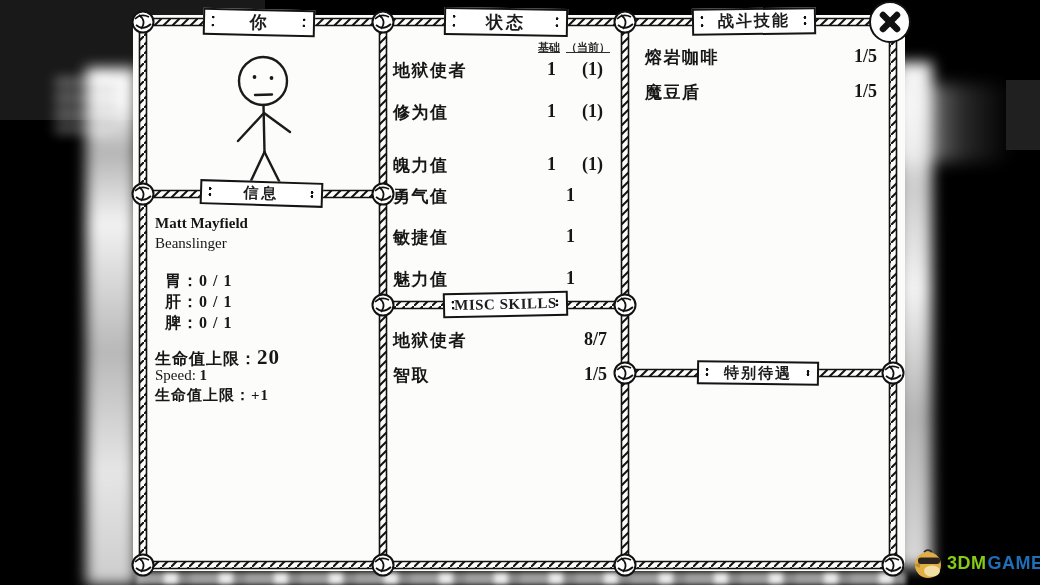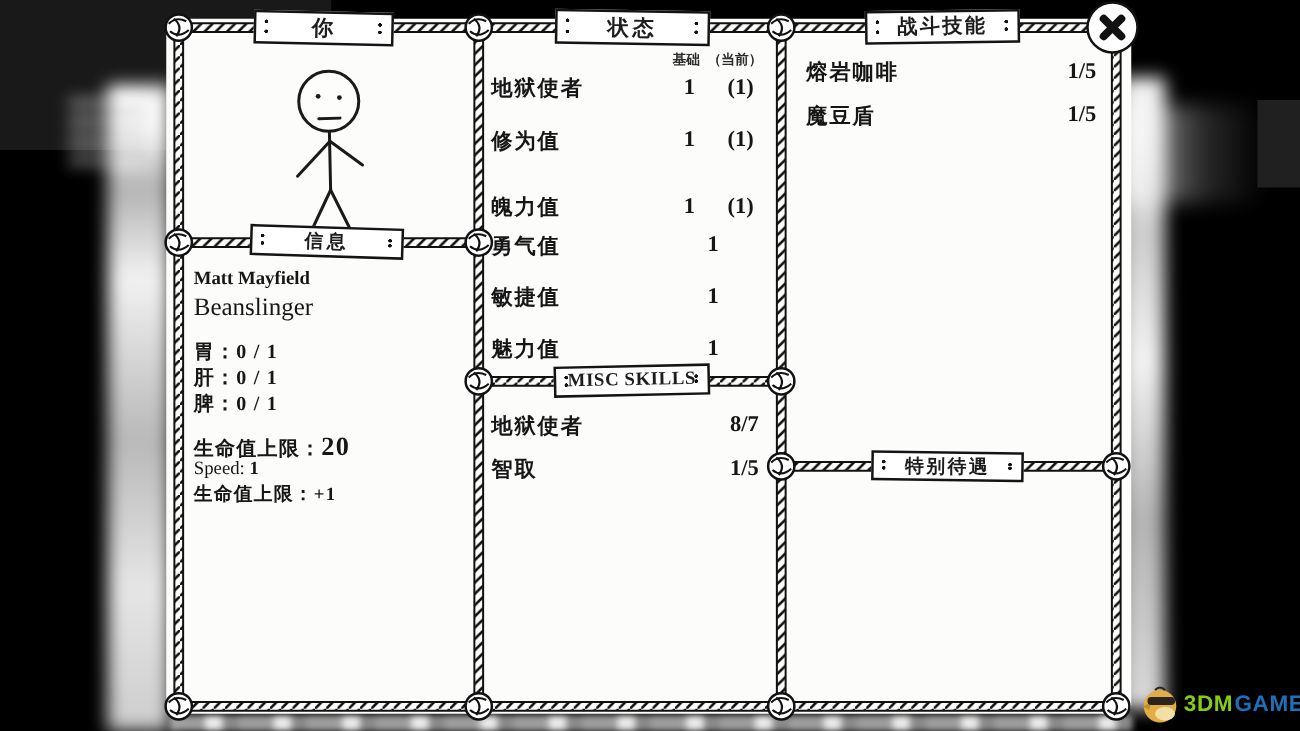--- a/index.html
+++ b/index.html
@@ -44,40 +44,40 @@
   .sign-info{left:200px;top:181px;width:123px;height:25px;font-size:15px;letter-spacing:3px;transform:rotate(1.8deg);}
   .sign-misc{left:443px;top:292px;width:125px;height:25px;font-size:15px;letter-spacing:.5px;
              font-family:"Liberation Serif",serif;transform:rotate(-1.2deg);}
   .sign-perks{left:697px;top:361px;width:122px;height:24px;font-size:15px;letter-spacing:2px;transform:rotate(0.8deg);}
 
   
   .close-btn{left:869px;top:1px;width:42px;height:42px;border-radius:50%;background:#fff;
     border:2.5px solid #111;box-sizing:border-box;display:flex;align-items:center;justify-content:center;cursor:pointer;}
 
   
-  .col-head{position:absolute;font-size:11px;font-weight:bold;color:#2c2c2c;}
+  .col-head{position:absolute;font-size:11px;font-weight:bold;color:#2c2c2c;text-decoration:underline;}
   .col-base{left:538px;top:40px;}
   .col-cur{left:566px;top:40px;}
   .srow{position:absolute;left:393px;width:210px;height:24px;}
   .srow .lbl{position:absolute;left:0;top:0;font-size:17px;font-weight:bold;letter-spacing:1.5px;}
   .val{font-family:"Liberation Serif",serif;font-weight:bold;font-size:18px;}
   .srow .base{position:absolute;right:47px;top:0;}
   .srow .cur{position:absolute;right:0;top:0;}
   .srow .solo{position:absolute;right:28px;top:0;}
 
   
   .mrow{position:absolute;left:393px;width:214px;height:24px;cursor:pointer;}
   .crow{position:absolute;left:645px;width:232px;height:24px;cursor:pointer;}
   .mrow .lbl,.crow .lbl{position:absolute;left:0;top:0;font-size:17px;font-weight:bold;letter-spacing:1.5px;}
   .mrow .v,.crow .v{position:absolute;right:0;top:0;}
 
   
   .i-name{left:155px;top:215px;font-family:"Liberation Serif",serif;font-weight:bold;font-size:15px;text-align:right;}
-  .i-title{left:155px;top:235px;font-family:"Liberation Serif",serif;font-size:20px;}
-  .organ{position:absolute;left:155px;font-size:16px;font-weight:bold;letter-spacing:1px;}
+  .i-title{left:155px;top:235px;font-family:"Liberation Serif",serif;font-size:15px;}
+  .organ{position:absolute;left:165px;font-size:16px;font-weight:bold;letter-spacing:1px;}
   .organ .v{font-family:"Liberation Serif",serif;font-size:16px;}
   .i-hp{left:155px;top:345px;font-size:16px;font-weight:bold;letter-spacing:1px;}
   .i-hp .v{font-family:"Liberation Serif",serif;font-size:21px;}
   .i-speed{left:155px;top:367px;font-family:"Liberation Serif",serif;font-size:15px;}
   .i-speed .v{font-weight:bold;}
   .i-spell{left:155px;top:386px;font-size:15px;font-weight:bold;letter-spacing:1px;}
   .i-spell .v{font-family:"Liberation Serif",serif;font-size:15px;}
 
   
   .watermark{left:912px;top:546px;display:flex;align-items:center;gap:1px;}

